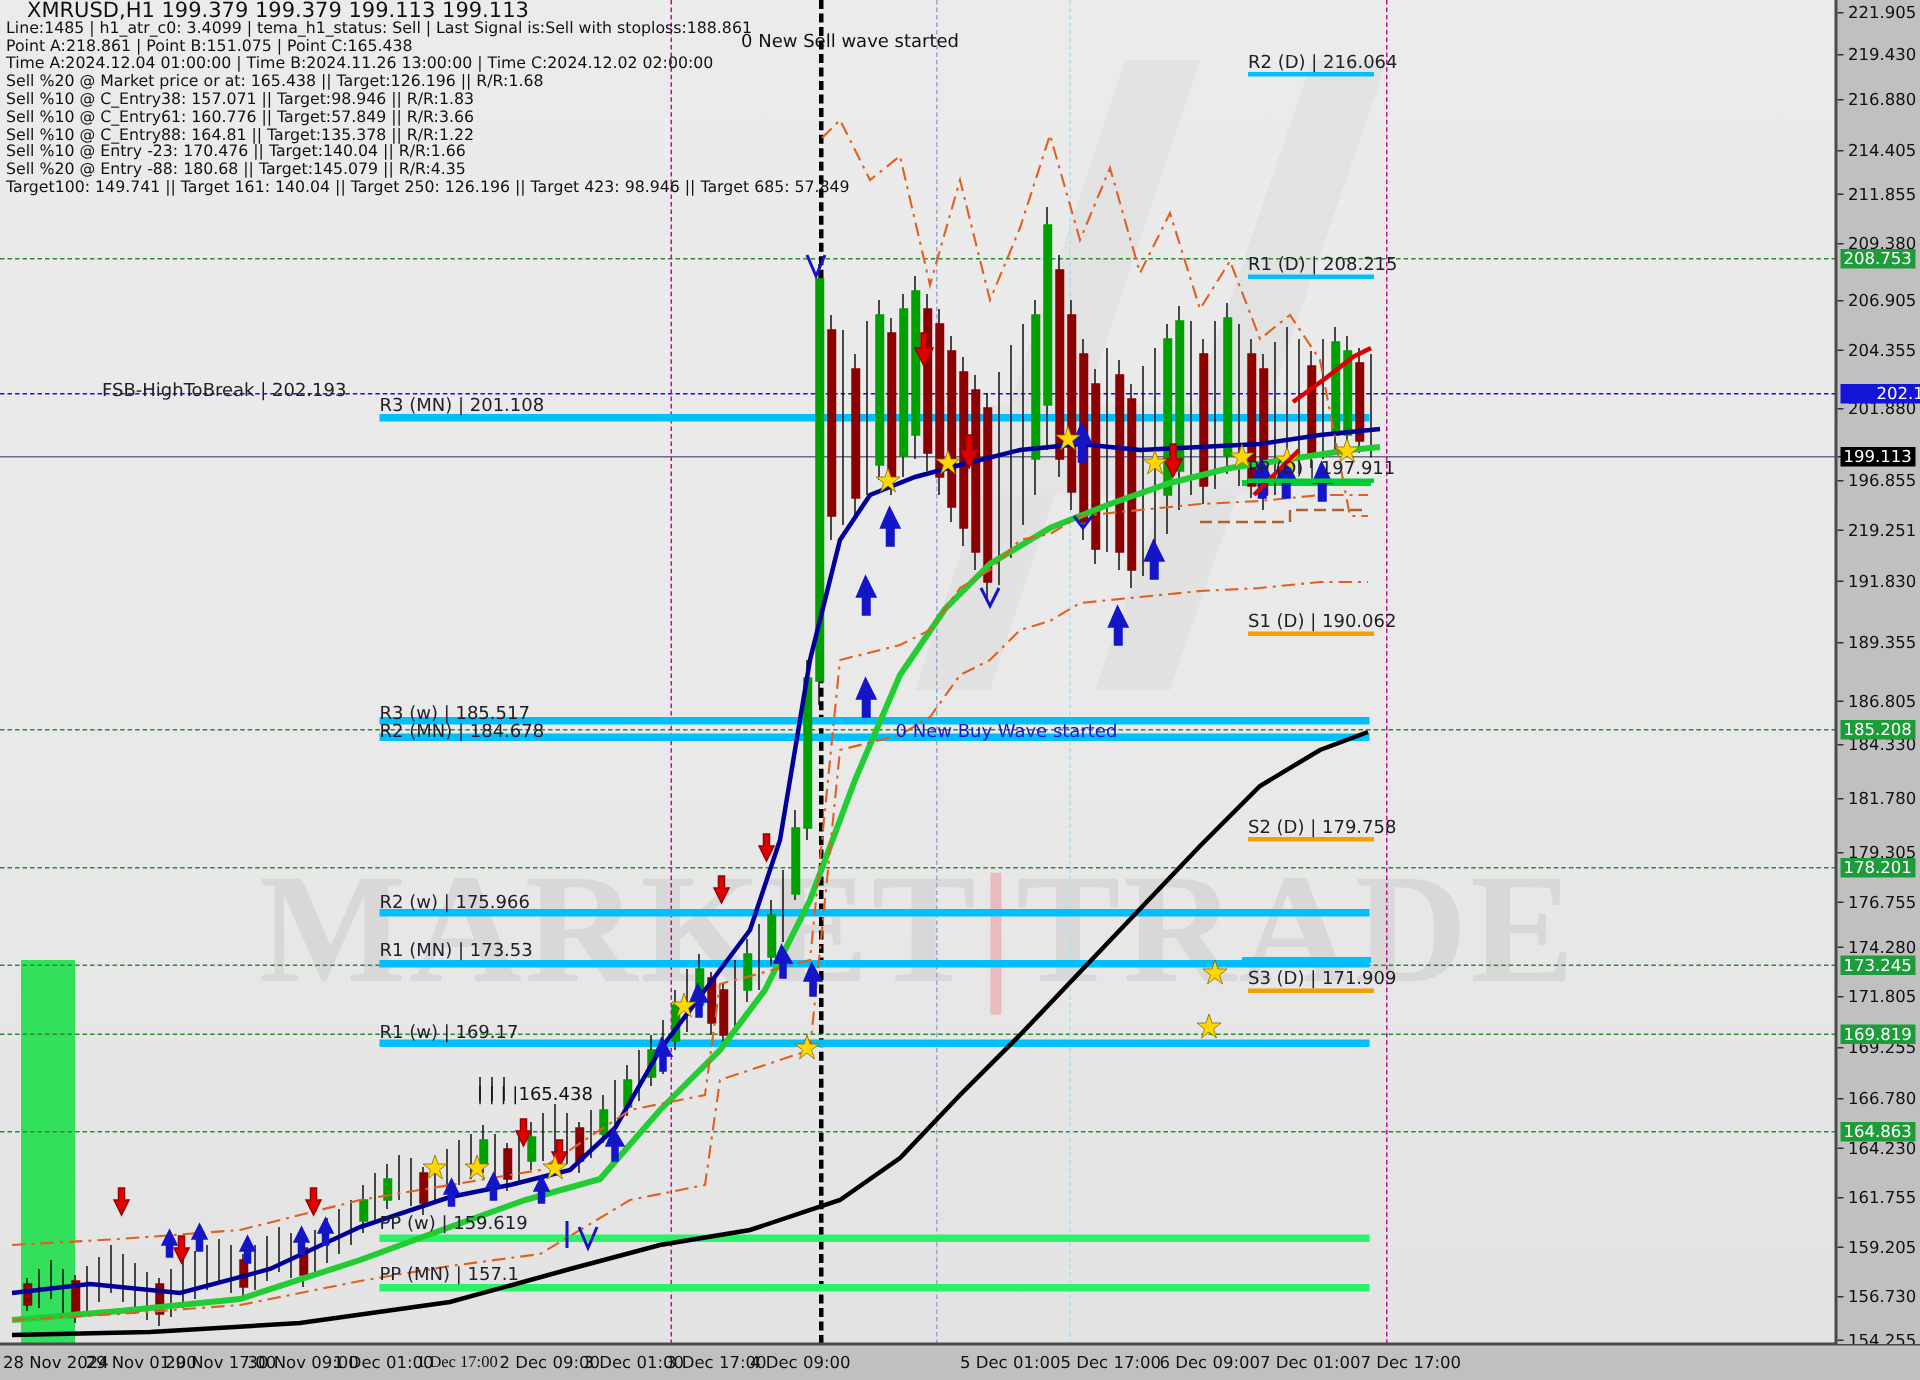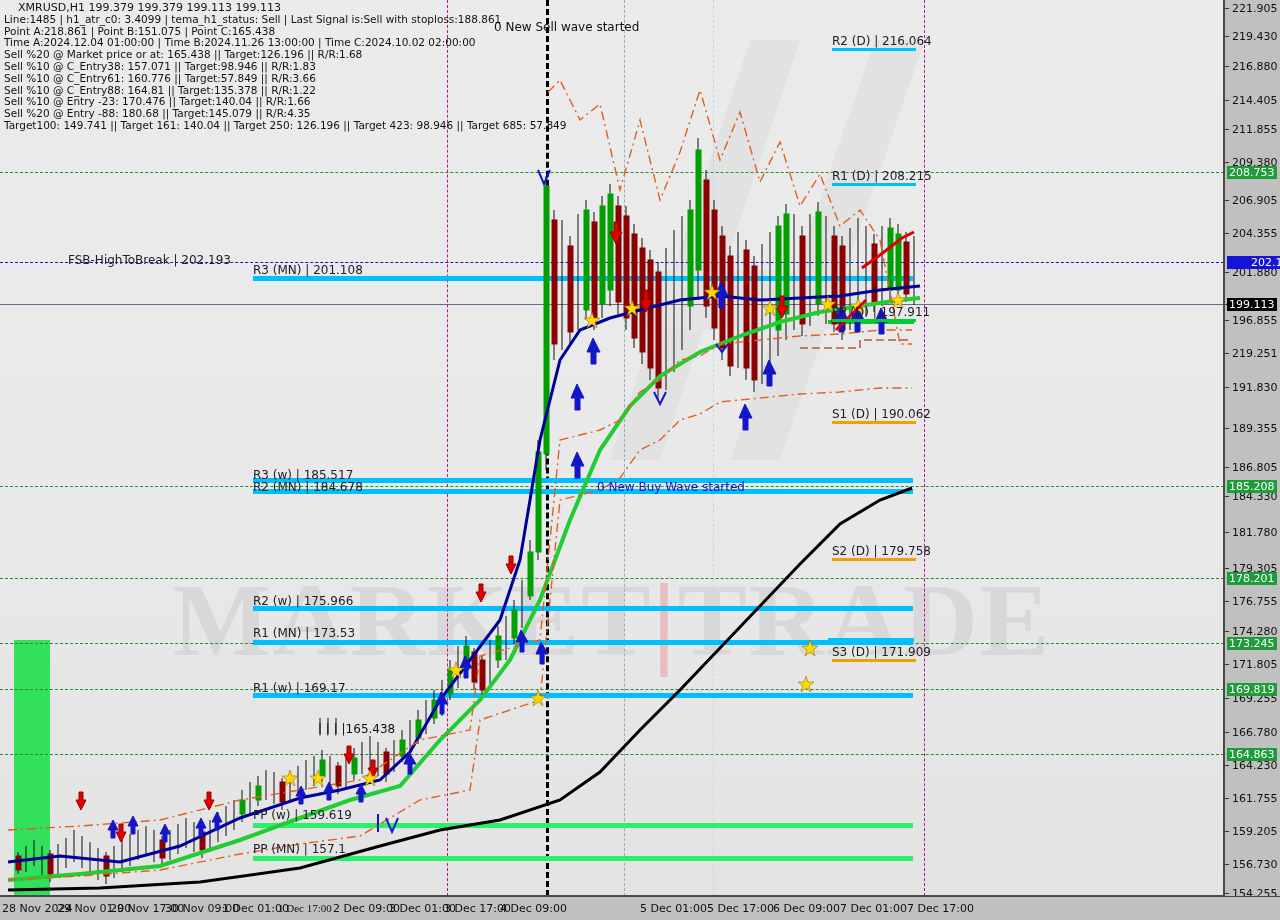--- a/index.html
+++ b/index.html
@@ -40,21 +40,21 @@
 
   
   #tscale{position:absolute;left:0;top:896px;width:1280px;height:24px;background:#c0c0c0;
           border-top:1px solid #4a4a4a;}
   .tlabel{position:absolute;top:5px;font-size:11px;color:#101010;white-space:nowrap;
           font-family:"DejaVu Sans",sans-serif;}
 
   
   #hdr{position:absolute;left:4px;top:2px;font-size:10.5px;line-height:11.8px;color:#111;
        font-family:"DejaVu Sans",sans-serif;white-space:nowrap;z-index:40;}
-  #hdr .sym{padding-left:14px;font-size:11px;}
+  #hdr .sym{padding-left:14px;font-size:14px;}
 
   
   svg.ov{position:absolute;left:0;top:0;width:1224px;height:896px;overflow:visible;}
 
   .arrowtxt{position:absolute;font-size:12px;color:#111;white-space:nowrap;
             font-family:"DejaVu Sans",sans-serif;}
 </style>
 </head>
 <body>
 
@@ -439,21 +439,21 @@
       </g>
     </svg>
 
     <div id="plotframe"></div>
   </div>
 
   <div id="hdr">
     <div class="sym">XMRUSD,H1  199.379 199.379 199.113 199.113</div>
     <div>Line:1485 | h1_atr_c0: 3.4099 | tema_h1_status: Sell | Last Signal is:Sell with stoploss:188.861</div>
     <div>Point A:218.861 | Point B:151.075 | Point C:165.438</div>
-    <div>Time A:2024.12.04 01:00:00 | Time B:2024.11.26 13:00:00 | Time C:2024.10.02 02:00:00</div>
+    <div>Time A:2024.12.04 01:00:00 | Time B:2024.11.26 13:00:00 | Time C:2024.12.02 02:00:00</div>
     <div>Sell %20 @ Market price or at: 165.438 || Target:126.196 || R/R:1.68</div>
     <div>Sell %10 @ C_Entry38: 157.071 || Target:98.946 || R/R:1.83</div>
     <div>Sell %10 @ C_Entry61: 160.776 || Target:57.849 || R/R:3.66</div>
     <div>Sell %10 @ C_Entry88: 164.81 || Target:135.378 || R/R:1.22</div>
     <div>Sell %10 @ Entry -23: 170.476 || Target:140.04 || R/R:1.66</div>
     <div>Sell %20 @ Entry -88: 180.68 || Target:145.079 || R/R:4.35</div>
     <div>Target100: 149.741 || Target 161: 140.04 || Target 250: 126.196 || Target 423: 98.946 || Target 685: 57.849</div>
   </div>
 
   <div id="pivotlabels">

